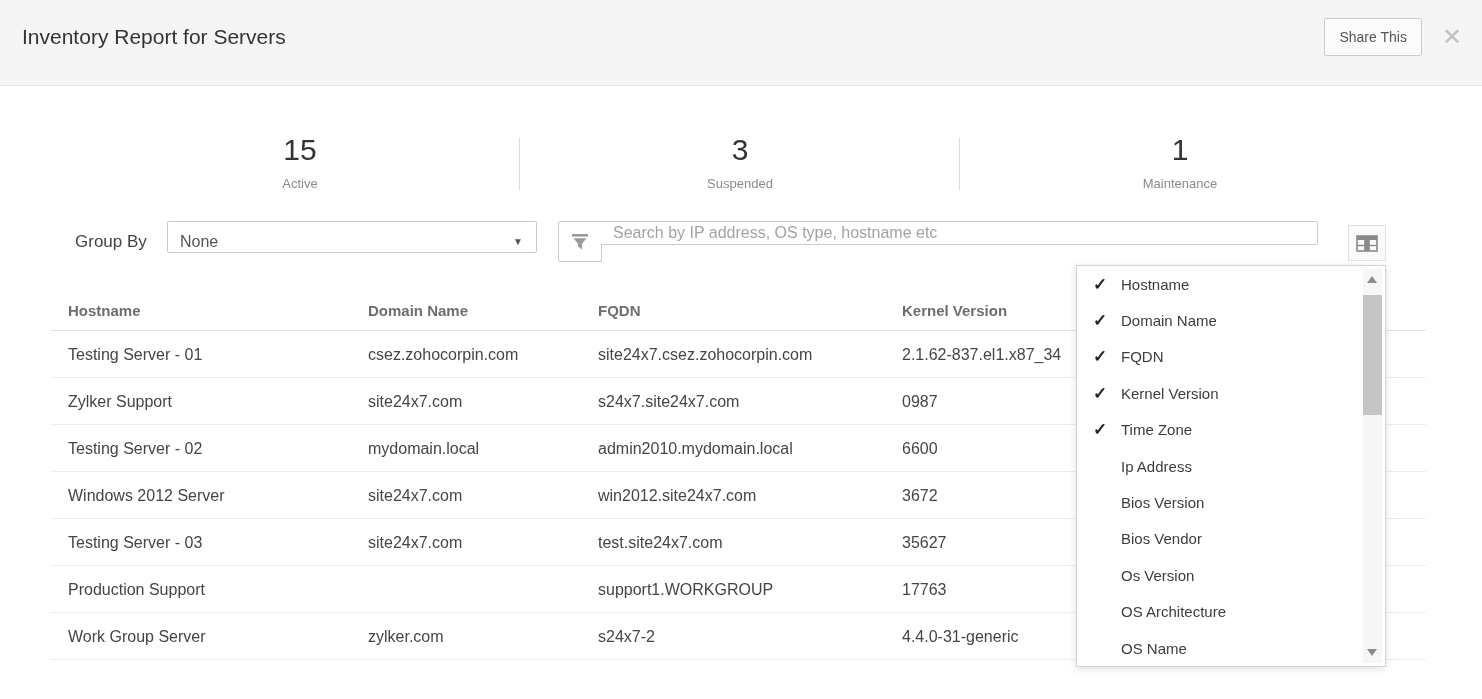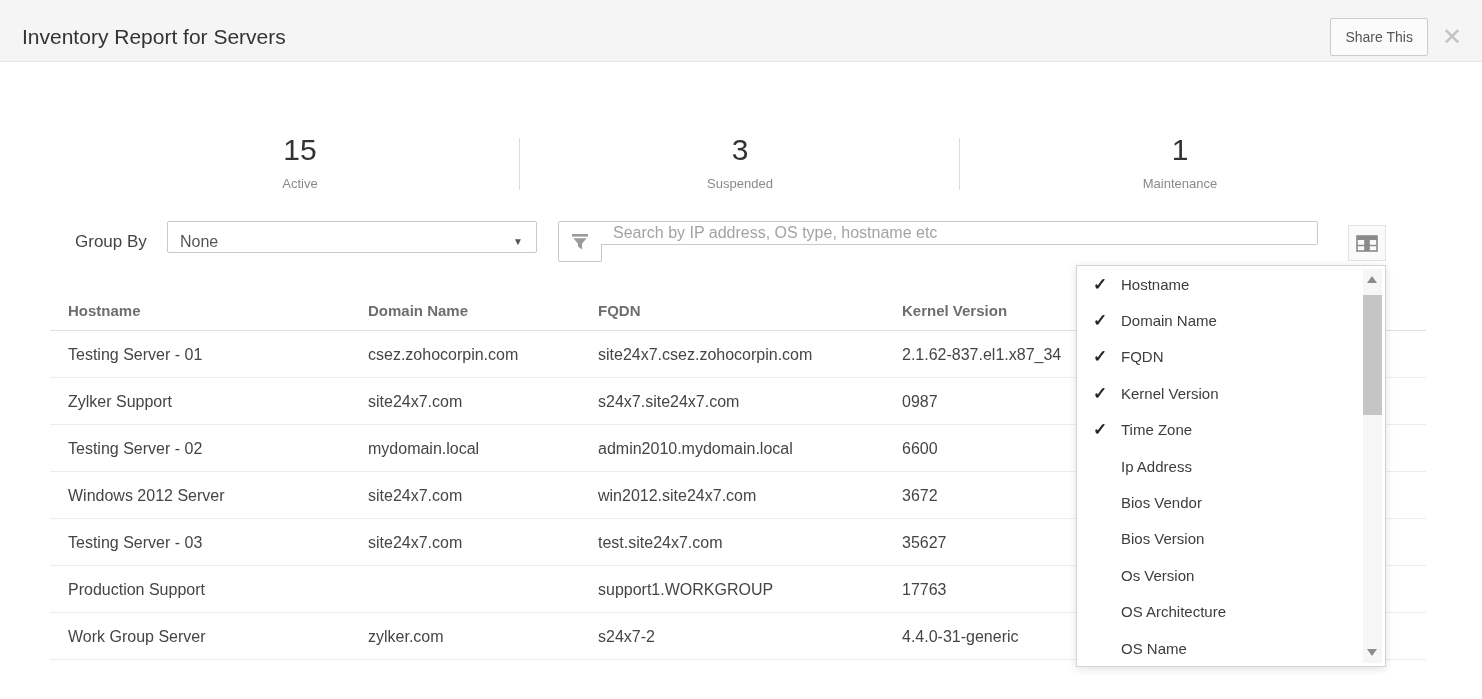--- a/index.html
+++ b/index.html
@@ -4,30 +4,30 @@
 <style>
   * { margin:0; padding:0; box-sizing:border-box; }
   html,body { width:1482px; height:699px; }
   body {
     position:relative; overflow:hidden; background:#fff;
     font-family:"Liberation Sans", sans-serif; color:#444;
   }
 
   
   .titlebar {
-    position:absolute; top:0; left:0; right:0; height:62px;
+    position:absolute; top:0; left:0; right:0; height:86px;
     background:#f5f5f5; border-bottom:1px solid #e6e6e6;padding-left:36px;
   }
   .page-title {
     position:absolute; left:22px; top:0; line-height:74px;
     font-size:21px; color:#333;
   }
   .titlebar-right {
     position:absolute; right:20px; top:0; height:74px;
-    display:flex; align-items:center; gap:14px;
+    display:flex; align-items:center; gap:20px;
   }
   .share-btn {
     font-family:"Liberation Sans", sans-serif;
     font-size:14px; color:#555; background:#fbfbfb;
     border:1px solid #ccc; border-radius:2px;
     padding:10px 14px; cursor:pointer;
   }
   .close-x { font-size:24px; color:#c2c2c2; cursor:pointer; line-height:1; }
 
   
@@ -280,26 +280,26 @@
     <span class="mi-label">Time Zone</span>
   </div>
 
   <div class="menu-item">
     <span class="check"></span>
     <span class="mi-label">Ip Address</span>
   </div>
 
   <div class="menu-item">
     <span class="check"></span>
+    <span class="mi-label">Bios Version</span>
+  </div>
+
+  <div class="menu-item">
+    <span class="check"></span>
     <span class="mi-label">Bios Vendor</span>
-  </div>
-
-  <div class="menu-item">
-    <span class="check"></span>
-    <span class="mi-label">Bios Version</span>
   </div>
 
   <div class="menu-item">
     <span class="check"></span>
     <span class="mi-label">Os Version</span>
   </div>
 
   <div class="menu-item">
     <span class="check"></span>
     <span class="mi-label">OS Architecture</span>

